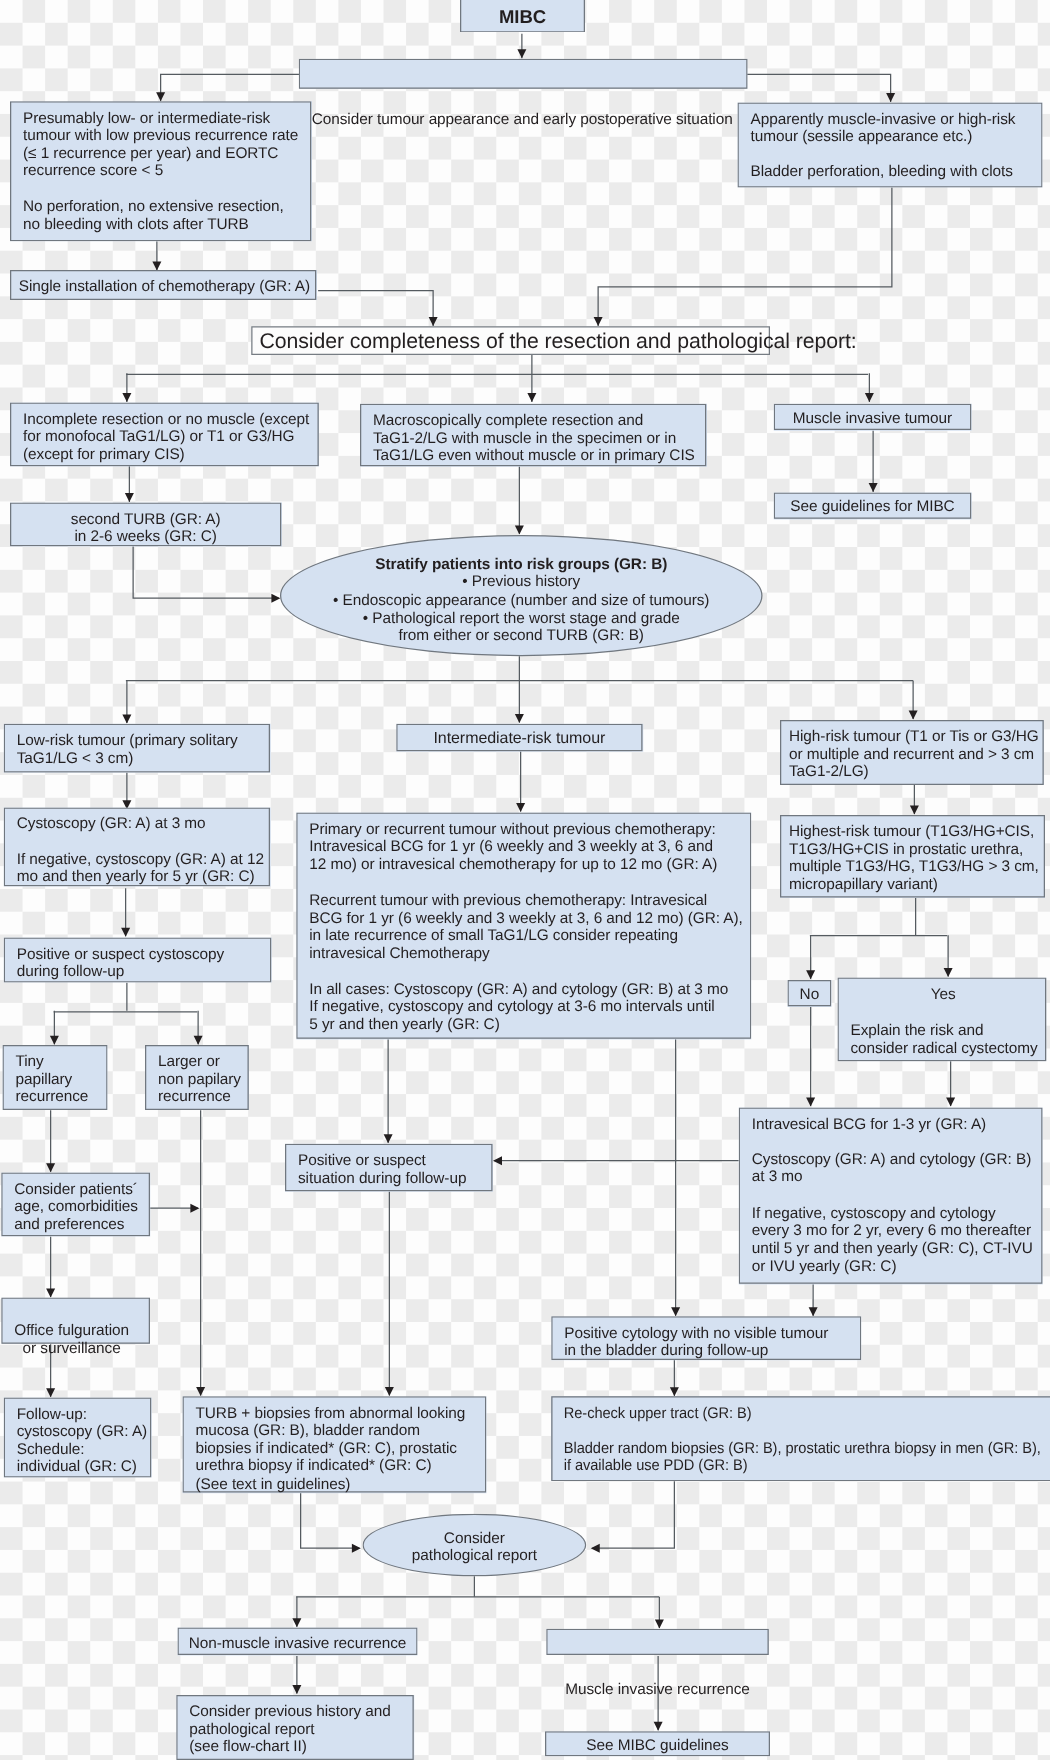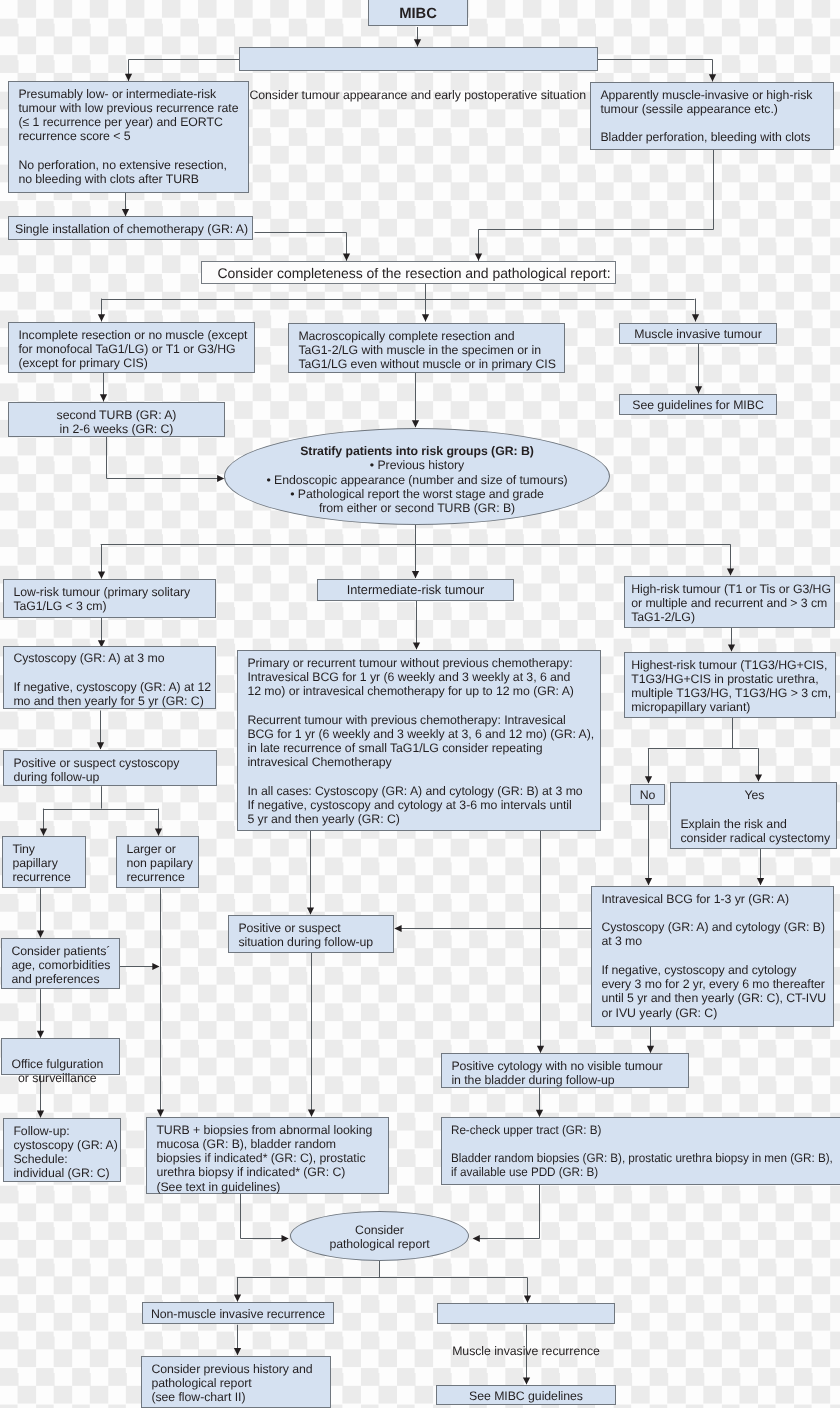--- a/index.html
+++ b/index.html
@@ -143,21 +143,21 @@
     </div>
     <div class="node rect" style="left: 590px; top: 82px; width: 244px; height: 68px;">
       <div class="tx" style="top: 4.7px;">Apparently muscle-invasive or high-risk
 tumour (sessile appearance etc.)
 
 Bladder perforation, bleeding with clots</div>
     </div>
     <div class="node rect" style="left: 8px; top: 216px; width: 245px; height: 24px; text-align: center;">
       <div class="tx" style="top: 5px; left: 6px;">Single installation of chemotherapy (GR: A)</div>
     </div>
-    <div class="node rect white ctr" style="left: 201px; top: 261px; width: 415px; height: 23px; font-size: 14px; line-height: 14.5px;">
+    <div class="node rect white ctr" style="left: 201px; top: 261px; width: 415px; height: 23px; font-size: 17px; line-height: 14.5px;">
       <div class="tx" style="top: 4px; left: 5.5px; right: -5.5px;">Consider completeness of the resection and pathological report:</div>
     </div>
     <div class="node rect" style="left: 7.5px; top: 322px; width: 247px; height: 51px;">
       <div class="tx" style="top: 4.7px;">Incomplete resection or no muscle (except
 for monofocal TaG1/LG) or T1 or G3/HG
 (except for primary CIS)</div>
     </div>
     <div class="node rect" style="left: 288px; top: 323px; width: 277px; height: 50px; padding-left: 11px;">
       <div class="tx" style="top: 4.7px;">Macroscopically complete resection and
 TaG1-2/LG with muscle in the specimen or in

